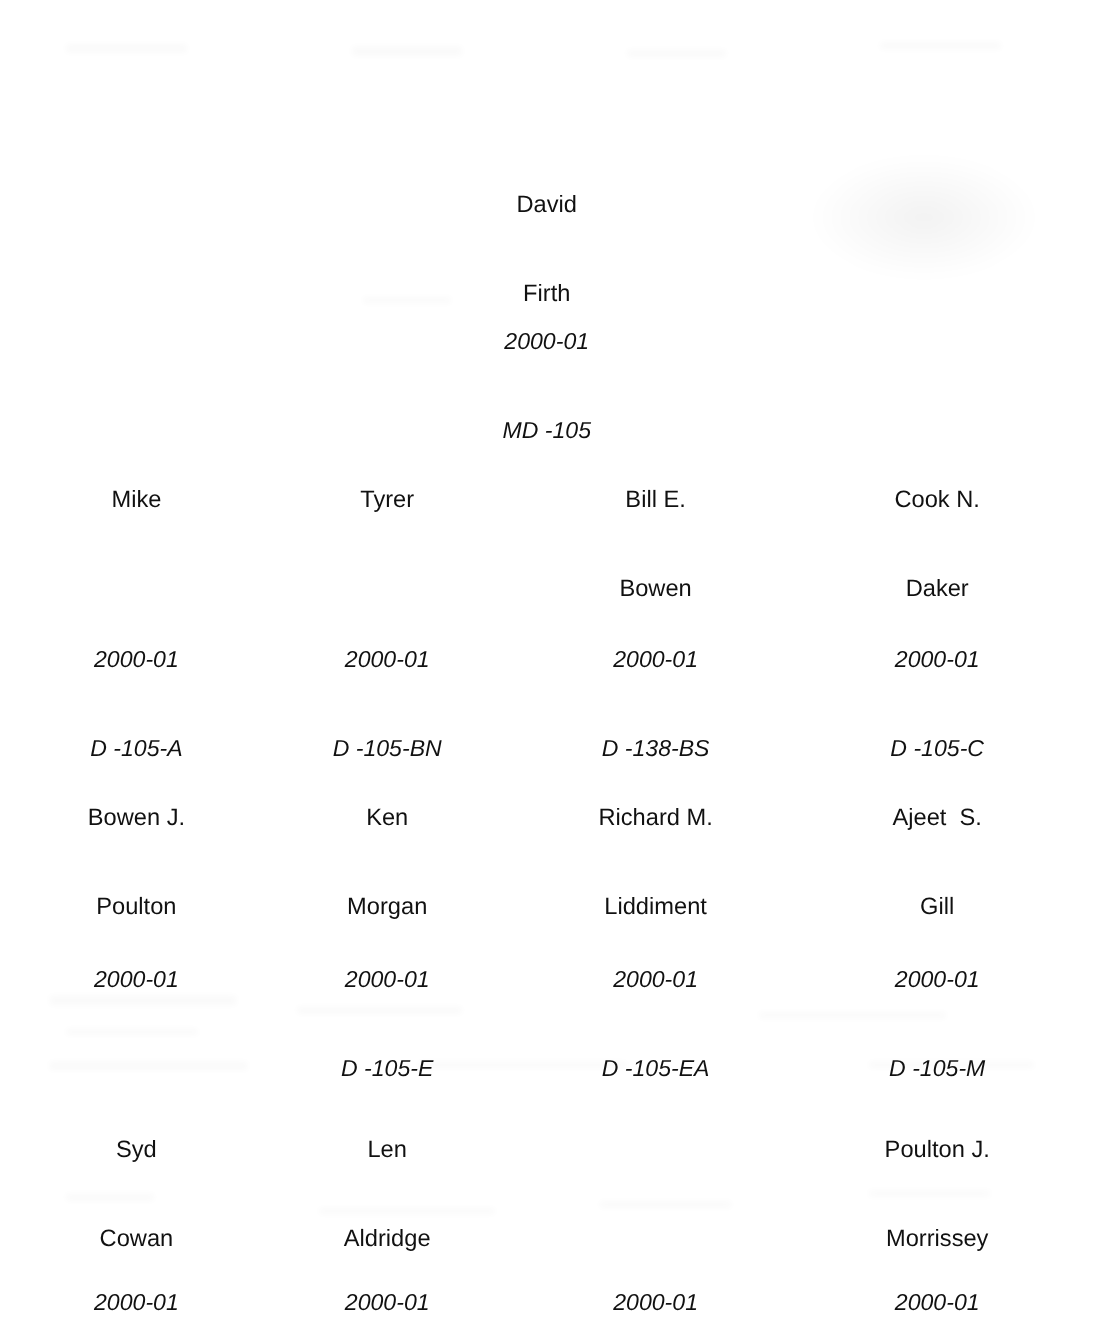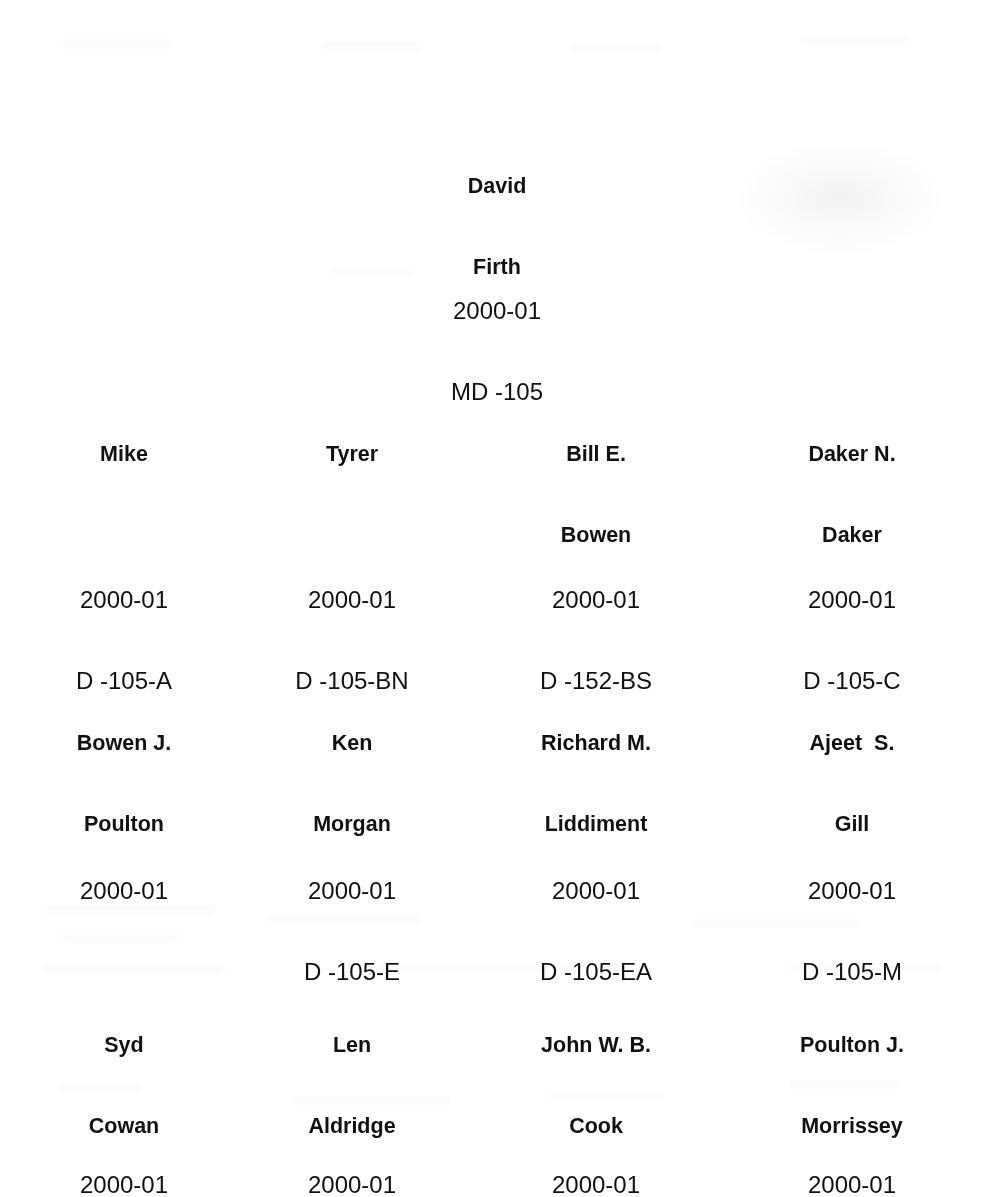--- a/index.html
+++ b/index.html
@@ -39,24 +39,24 @@
 
   
   .block {
     position: absolute;
     text-align: center;
     line-height: 27px;
     white-space: pre;
   }
   .name {
     font-size: 21.5px;
-    font-weight: bold;
   }
   .code {
-    font-size: 24px;
+    font-size: 21px;
+    font-style: italic;
   }
   .block .l1, .block .l2 {
     display: block;
     white-space: pre;
   }
 
   
   .root-name { left: 377px; top: 119px; width: 240px; }
   .root-code { left: 377px; top: 243px; width: 240px; }
 
@@ -121,25 +121,25 @@
     <span class="l1">2000-01</span>
     <span class="l2">D -105-BN</span>
   </div>
 
   <div class="block name c2 r0-name">
     <span class="l1">Bill E.</span>
     <span class="l2">Bowen</span>
   </div>
   <div class="block code c2 r0-code">
     <span class="l1">2000-01</span>
-    <span class="l2">D -152-BS</span>
+    <span class="l2">D -138-BS</span>
   </div>
 
   <div class="block name c3 r0-name">
-    <span class="l1">Daker N.</span>
+    <span class="l1">Cook N.</span>
     <span class="l2">Daker</span>
   </div>
   <div class="block code c3 r0-code">
     <span class="l1">2000-01</span>
     <span class="l2">D -105-C</span>
   </div>
 
   <div class="block name c0 r1-name">
     <span class="l1">Bowen J.</span>
     <span class="l2">Poulton</span>
@@ -186,24 +186,20 @@
 
   <div class="block name c1 r2-name">
     <span class="l1">Len</span>
     <span class="l2">Aldridge</span>
   </div>
   <div class="block code c1 r2-code">
     <span class="l1">2000-01</span>
     
   </div>
 
-  <div class="block name c2 r2-name">
-    <span class="l1">John W. B.</span>
-    <span class="l2">Cook</span>
-  </div>
   <div class="block code c2 r2-code">
     <span class="l1">2000-01</span>
     
   </div>
 
   <div class="block name c3 r2-name">
     <span class="l1">Poulton J.</span>
     <span class="l2">Morrissey</span>
   </div>
   <div class="block code c3 r2-code">

